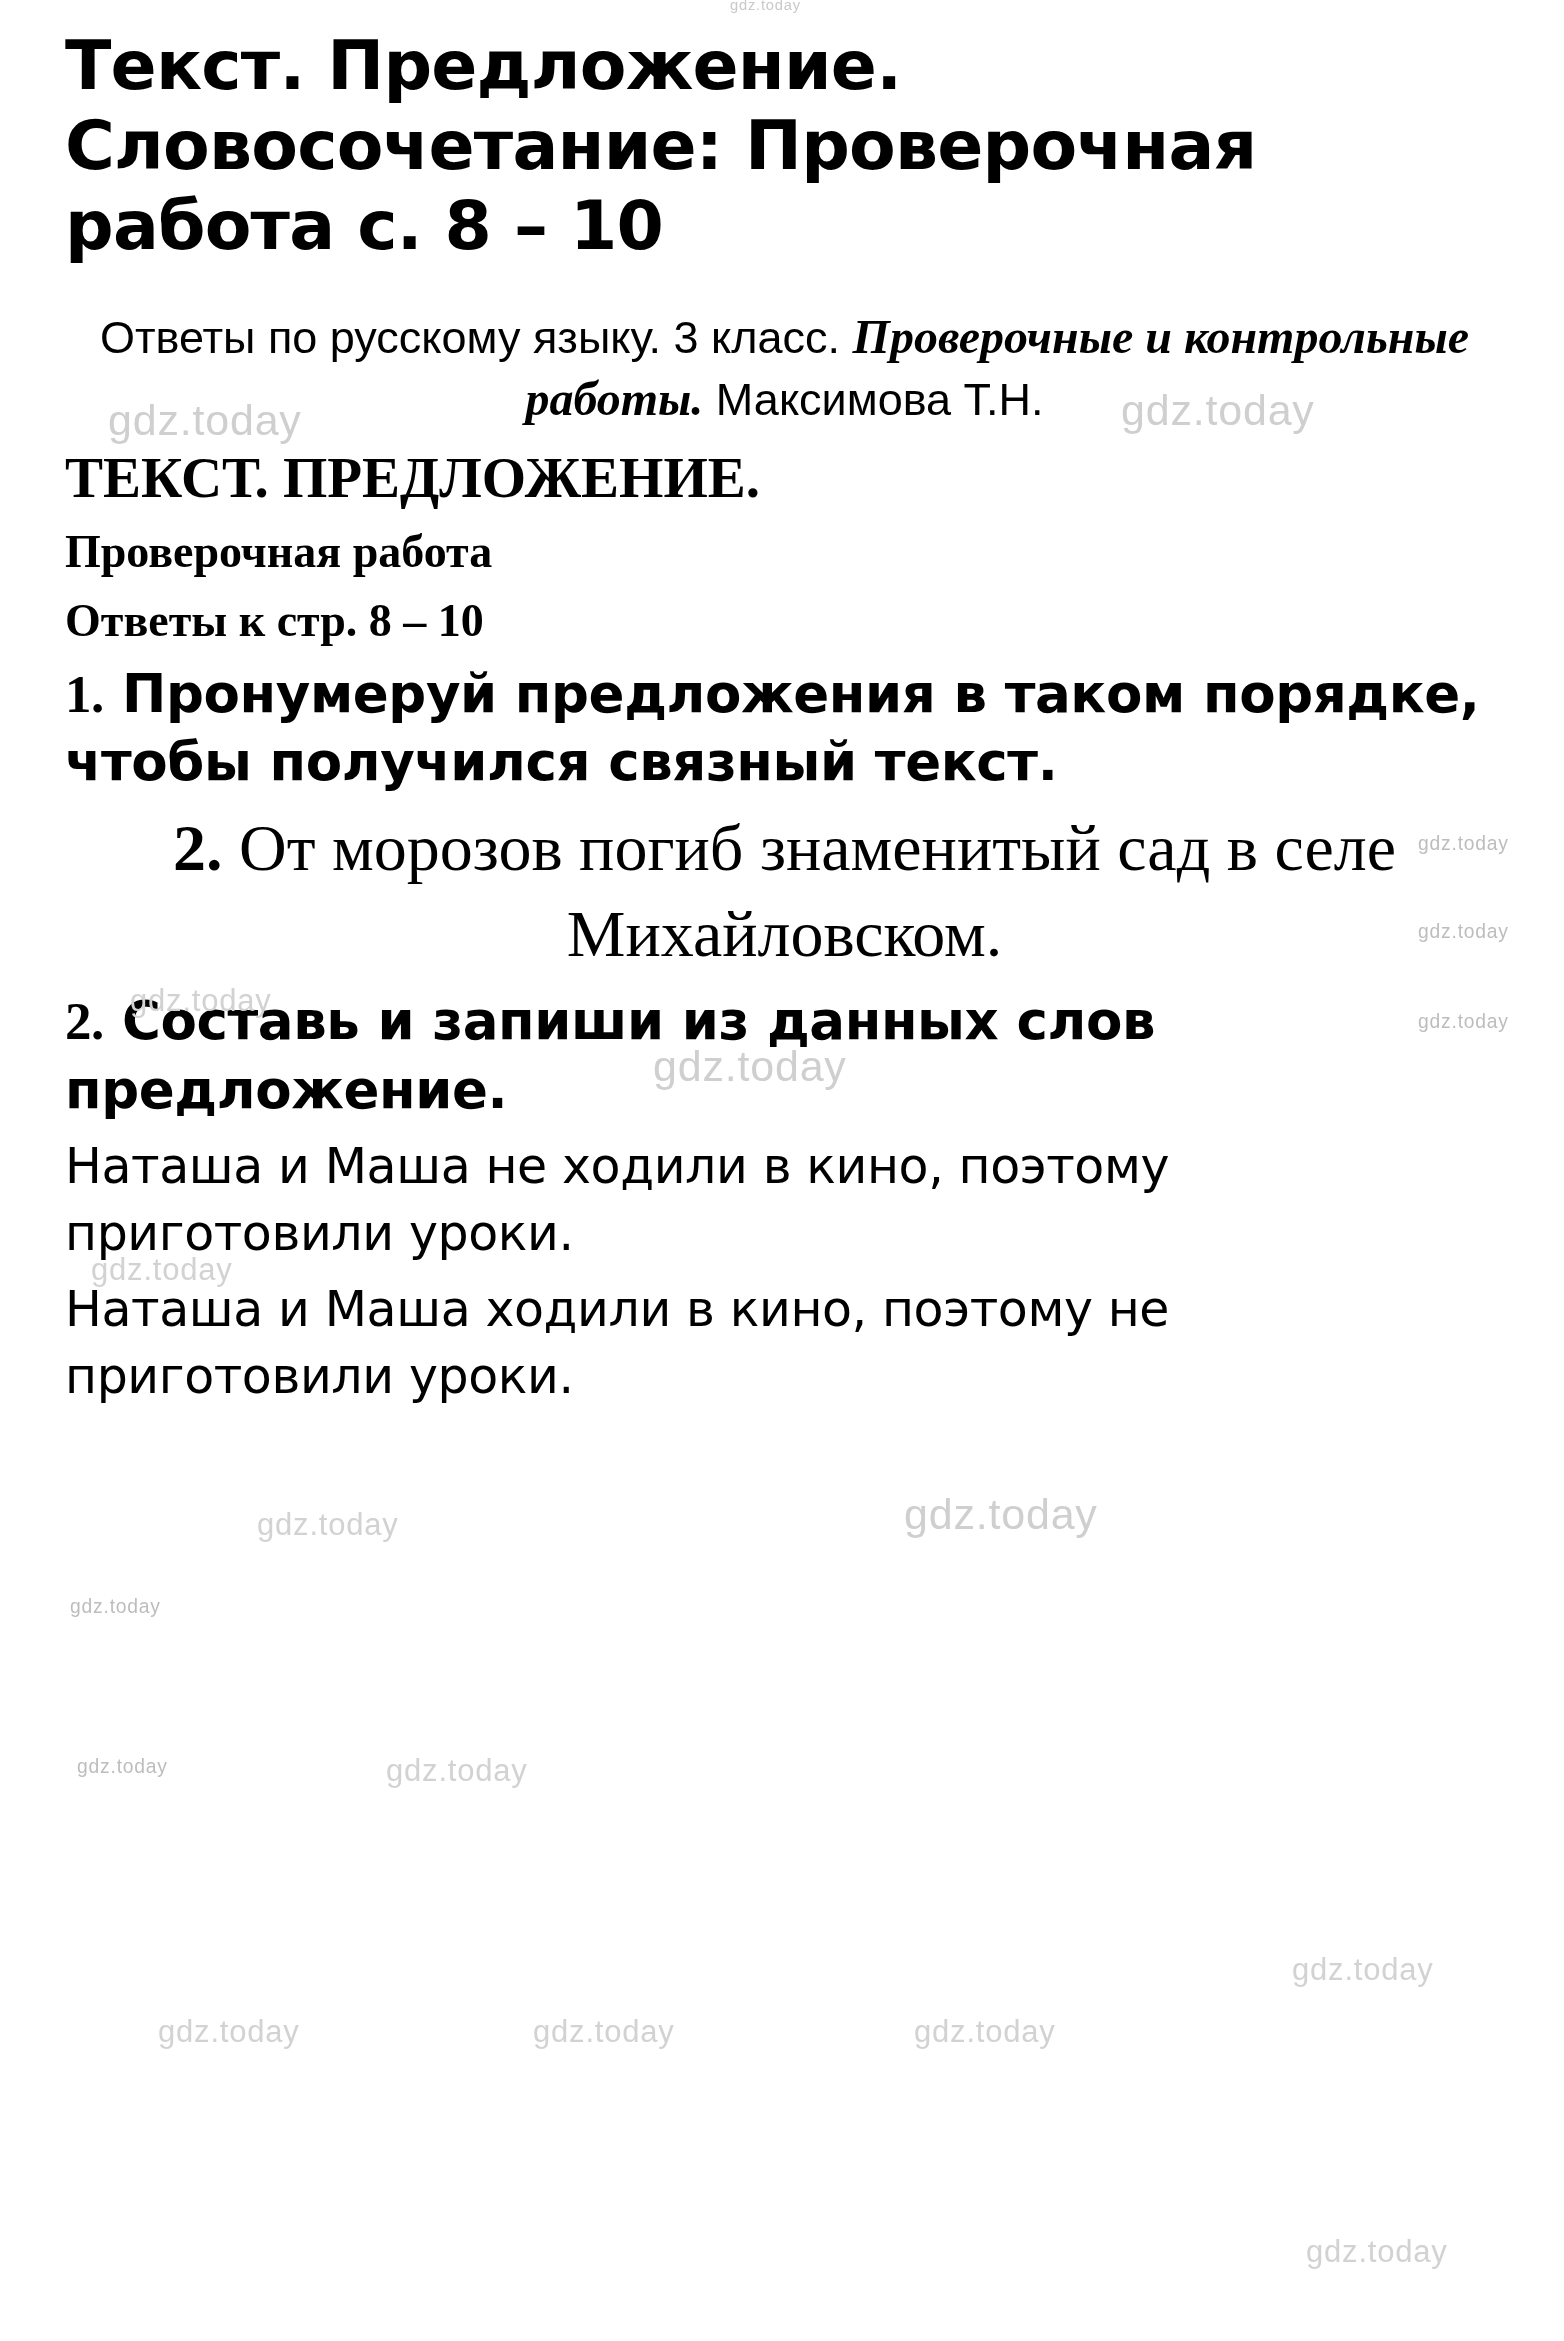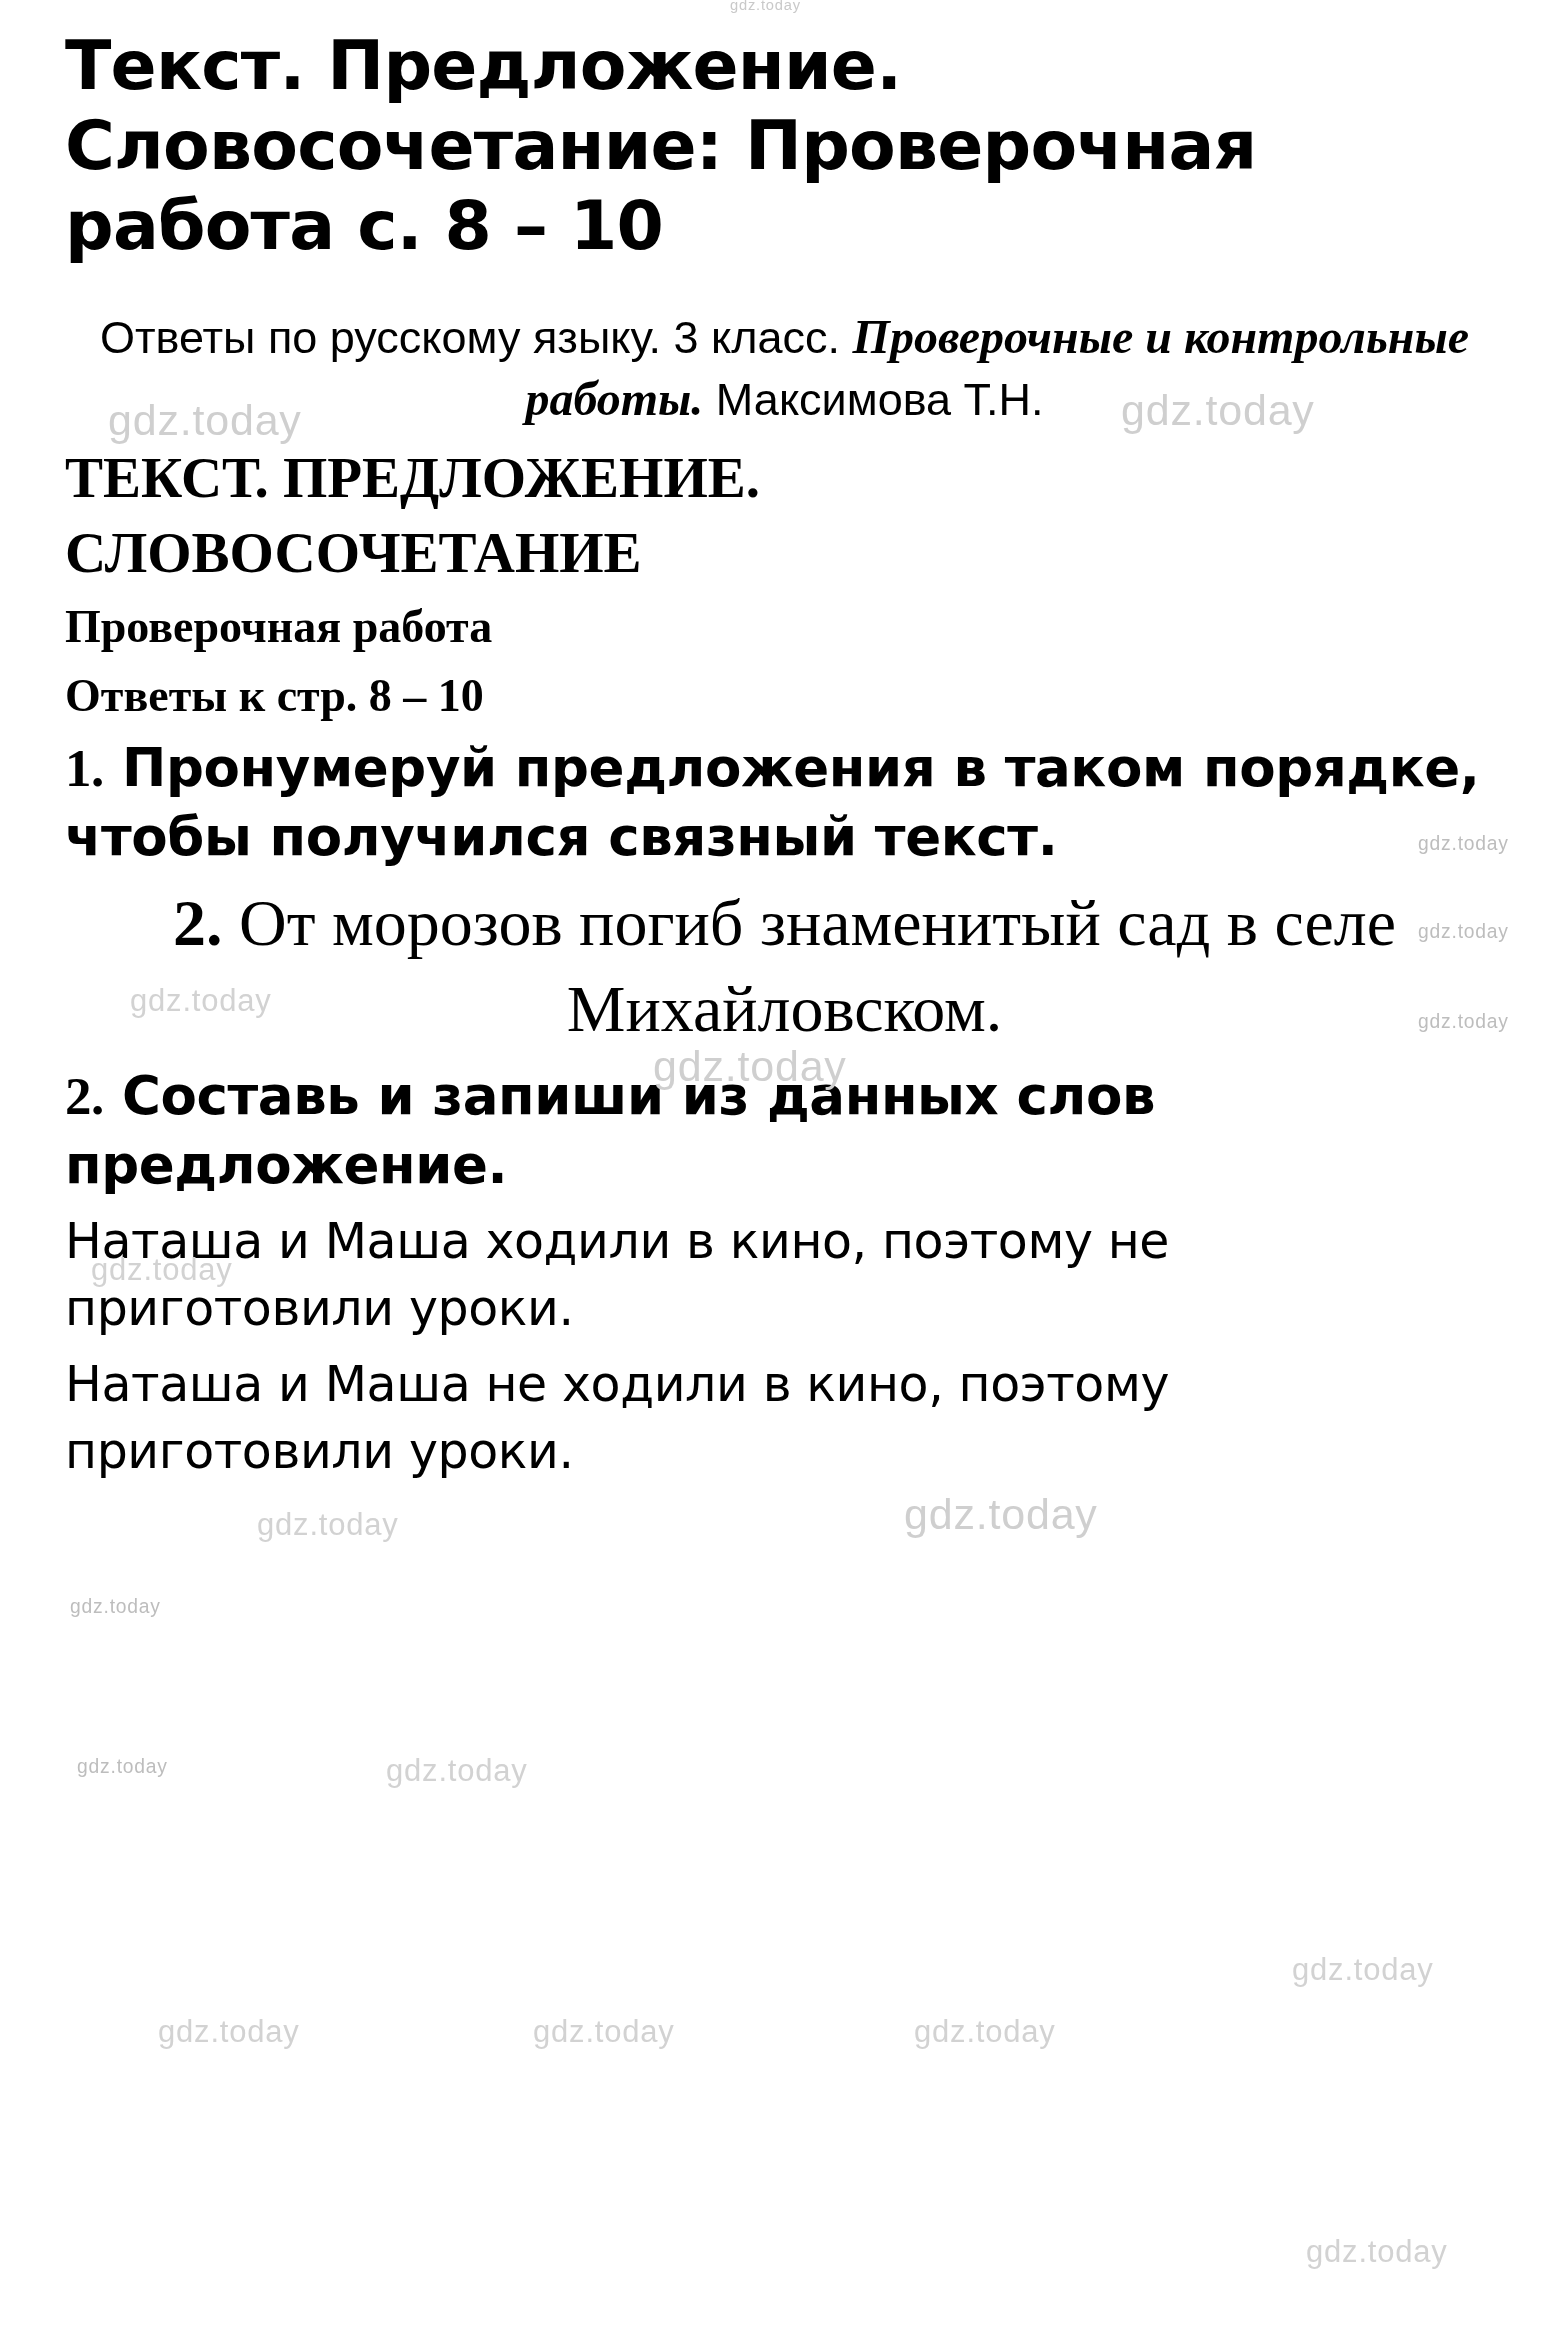--- a/index.html
+++ b/index.html
@@ -133,42 +133,41 @@
     <span>Текст. Предложение.</span><br>
     <span>Словосочетание: Проверочная</span><br>
     <span>работа с. 8 – 10</span>
   </h1>
 
   <p class="subtitle">
     <span>Ответы по русскому языку. 3 класс. </span><span class="bi">Проверочные и контрольные работы.</span><span> Максимова Т.Н.</span>
   </p>
 
   <p class="serif-head">ТЕКСТ. ПРЕДЛОЖЕНИЕ.</p>
-  <p class="serif-head sub">СЛОВОСОЧЕТАНИЕ</p>
 
   <p class="serif-bold">Проверочная работа</p>
   <p class="serif-bold">Ответы к стр. 8 – 10</p>
 
   <p class="task">
     <span class="num">1.</span>
     <span>Пронумеруй предложения в таком порядке, чтобы получился связный текст.</span>
   </p>
 
   <p class="answer-serif">
     <span class="num">2.</span>
     <span>От морозов погиб знаменитый сад в селе Михайловском.</span>
   </p>
 
   <p class="task">
     <span class="num">2.</span>
     <span>Составь и запиши из данных слов предложение.</span>
   </p>
 
+  <p class="answer-sans">Наташа и Маша не ходили в кино, поэтому приготовили уроки.</p>
   <p class="answer-sans">Наташа и Маша ходили в кино, поэтому не приготовили уроки.</p>
-  <p class="answer-sans">Наташа и Маша не ходили в кино, поэтому приготовили уроки.</p>
 
   <div id="watermark-layer">
       <span class="wm tiny" style="left: 730px; top: -3.1px;">gdz.today</span>
       <span class="wm big" style="left: 108px; top: 396px;">gdz.today</span>
       <span class="wm big" style="left: 1121px; top: 386px;">gdz.today</span>
       <span class="wm small" style="left: 1418px; top: 833px;">gdz.today</span>
       <span class="wm small" style="left: 1418px; top: 921px;">gdz.today</span>
       <span class="wm small" style="left: 1418px; top: 1011px;">gdz.today</span>
       <span class="wm mid" style="left: 130px; top: 983px;">gdz.today</span>
       <span class="wm big" style="left: 653px; top: 1042px;">gdz.today</span>

